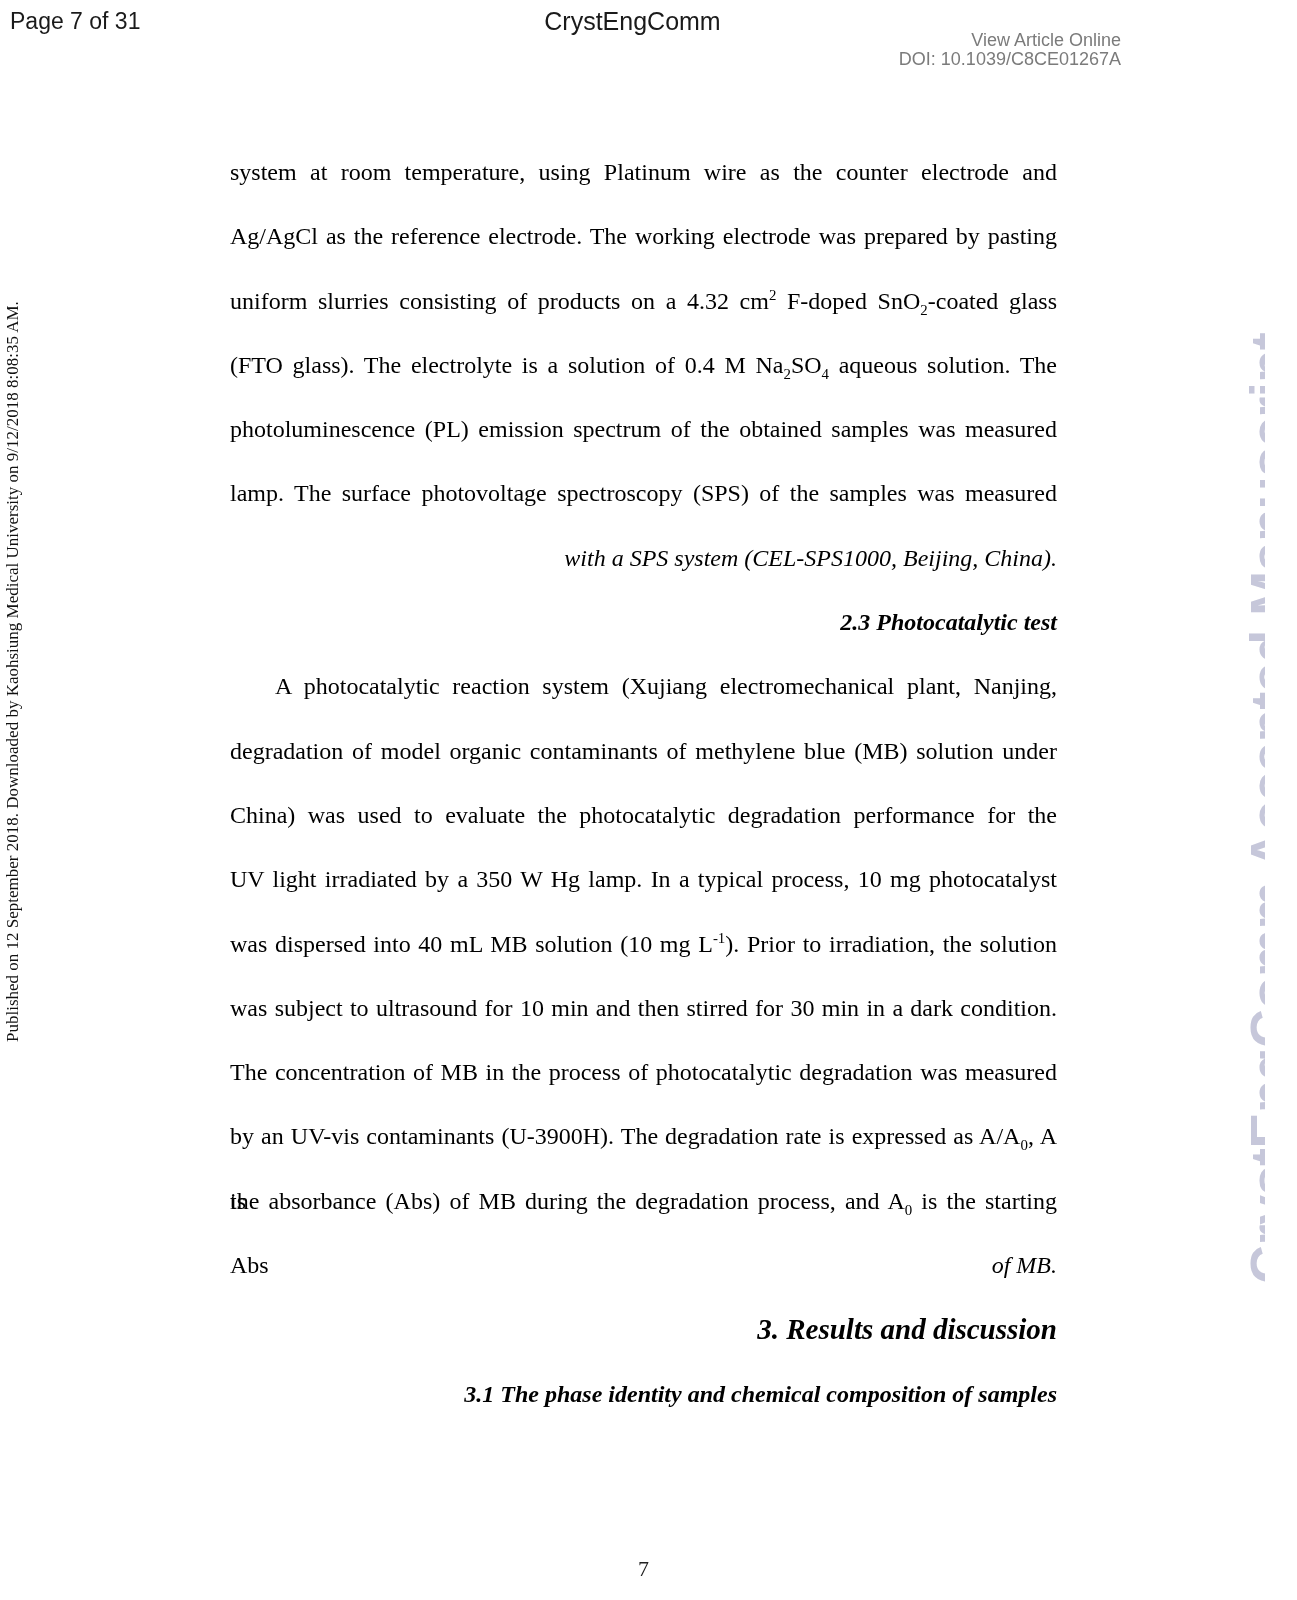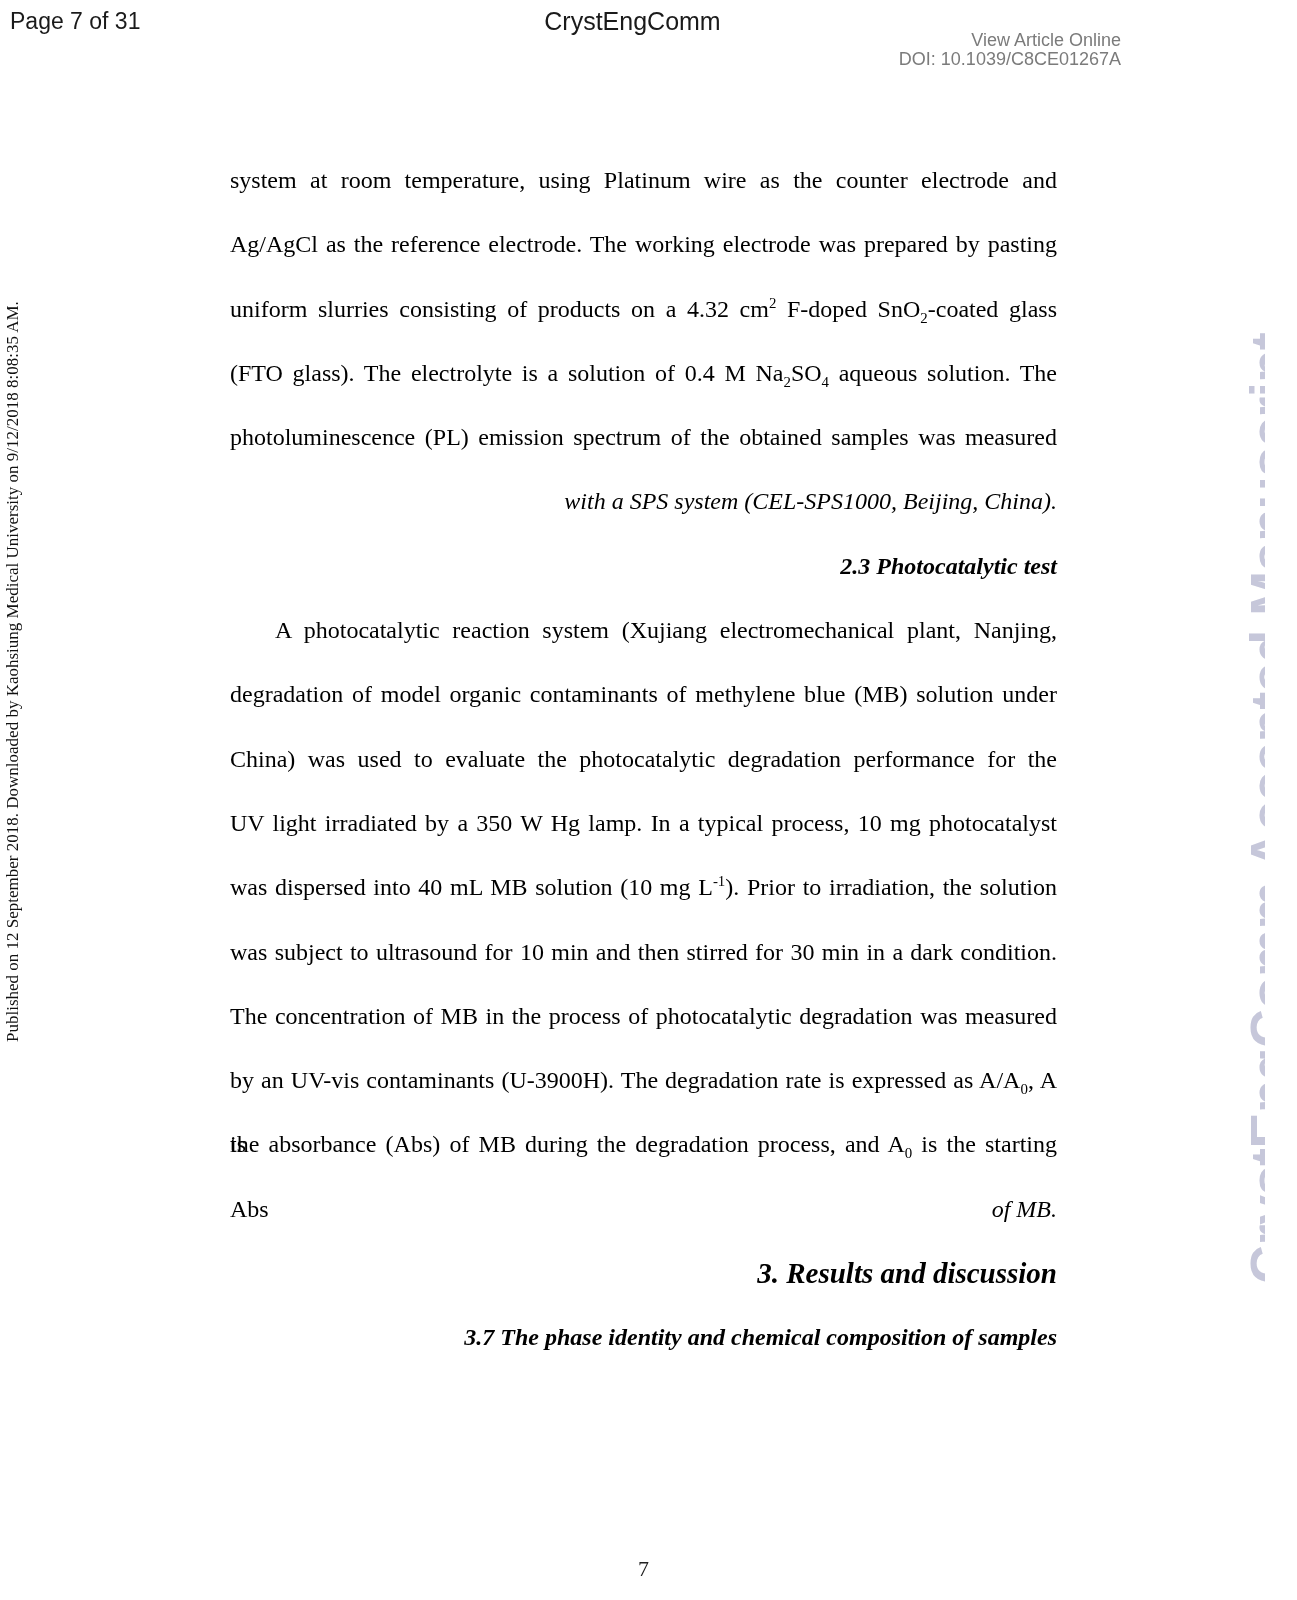--- a/index.html
+++ b/index.html
@@ -45,21 +45,21 @@
     transform: rotate(-90deg); transform-origin: 0 0;
     white-space: nowrap;
     font-family: "Liberation Sans", sans-serif;
     font-weight: bold;
     font-size: 54px;
     letter-spacing: -0.5px;
     color: var(--banner-color, #c6c7da);
   }
   
   .body-text {
-    position: absolute; left: 230px; top: 148px; width: 827px;
+    position: absolute; left: 230px; top: 140px; width: 827px;
     font-size: 24px;
   }
   .line {
     height: 64.3px;
     line-height: 64.3px;
     white-space: nowrap;
   }
   .line.justify { text-align: justify; text-align-last: justify; white-space: normal; }
   .line.left { text-align: right; font-style: italic; }
   .line.indent { padding-left: 45px; }
@@ -89,31 +89,32 @@
 
   <div class="left-sidebar">Published on 12 September 2018. Downloaded by Kaohsiung Medical University on 9/12/2018 8:08:35 AM.</div>
   <div class="right-sidebar">CrystEngComm Accepted Manuscript</div>
 
   <main class="body-text" id="body-lines">
       <div class="line body justify"><span>system at room temperature, using Platinum wire as the counter electrode and</span></div>
       <div class="line body justify"><span>Ag/AgCl as the reference electrode. The working electrode was prepared by pasting</span></div>
       <div class="line body justify"><span>uniform slurries consisting of products on a 4.32 cm</span><span class="sup">2</span><span> F-doped SnO</span><span class="sub">2</span><span>-coated glass</span></div>
       <div class="line body justify"><span>(FTO glass). The electrolyte is a solution of 0.4 M Na</span><span class="sub">2</span><span>SO</span><span class="sub">4</span><span> aqueous solution. The</span></div>
       <div class="line body justify"><span>photoluminescence (PL) emission spectrum of the obtained samples was measured</span></div>
+      <div class="line body justify"><span>lamp. The surface photovoltage spectroscopy (SPS) of the samples was measured</span></div>
       <div class="line body left"><span>with a SPS system (CEL-SPS1000, Beijing, China).</span></div>
       <div class="line h2 left"><span>2.3 Photocatalytic test</span></div>
       <div class="line body justify indent"><span>A photocatalytic reaction system (Xujiang electromechanical plant, Nanjing,</span></div>
       <div class="line body justify"><span>degradation of model organic contaminants of methylene blue (MB) solution under</span></div>
       <div class="line body justify"><span>China) was used to evaluate the photocatalytic degradation performance for the</span></div>
       <div class="line body justify"><span>UV light irradiated by a 350 W Hg lamp. In a typical process, 10 mg photocatalyst</span></div>
       <div class="line body justify"><span>was dispersed into 40 mL MB solution (10 mg L</span><span class="sup">-1</span><span>). Prior to irradiation, the solution</span></div>
       <div class="line body justify"><span>was subject to ultrasound for 10 min and then stirred for 30 min in a dark condition.</span></div>
       <div class="line body justify"><span>The concentration of MB in the process of photocatalytic degradation was measured</span></div>
       <div class="line body justify"><span>by an UV-vis contaminants (U-3900H). The degradation rate is expressed as A/A</span><span class="sub">0</span><span>, A is</span></div>
       <div class="line body justify"><span>the absorbance (Abs) of MB during the degradation process, and A</span><span class="sub">0</span><span> is the starting Abs</span></div>
       <div class="line body left"><span>of MB.</span></div>
       <div class="line h1 left"><span>3. Results and discussion</span></div>
-      <div class="line h2 left"><span>3.7 The phase identity and chemical composition of samples</span></div>
+      <div class="line h2 left"><span>3.1 The phase identity and chemical composition of samples</span></div>
     </main>
 
   <div class="page-number">7</div>
 
 </div>
 
 </body></html>

